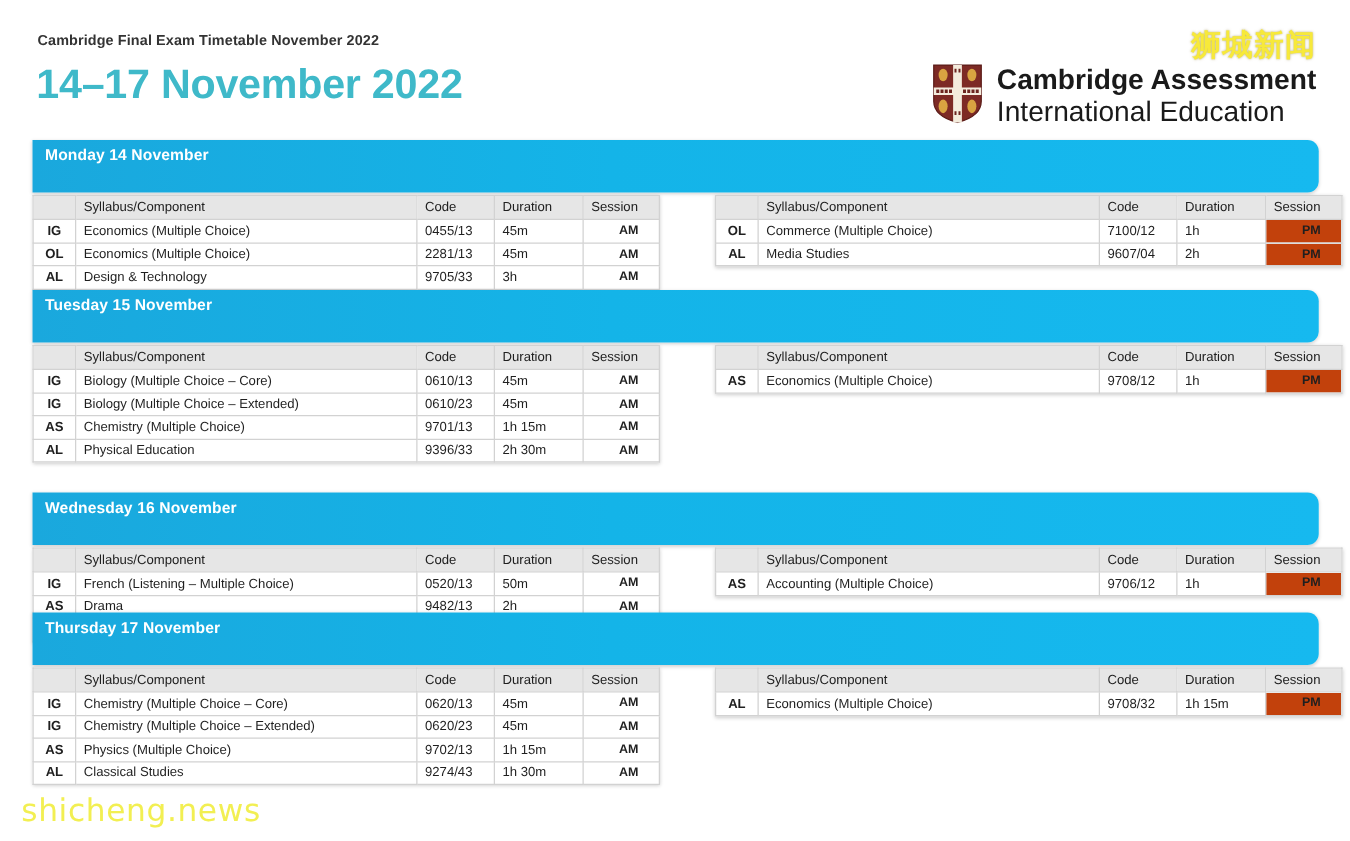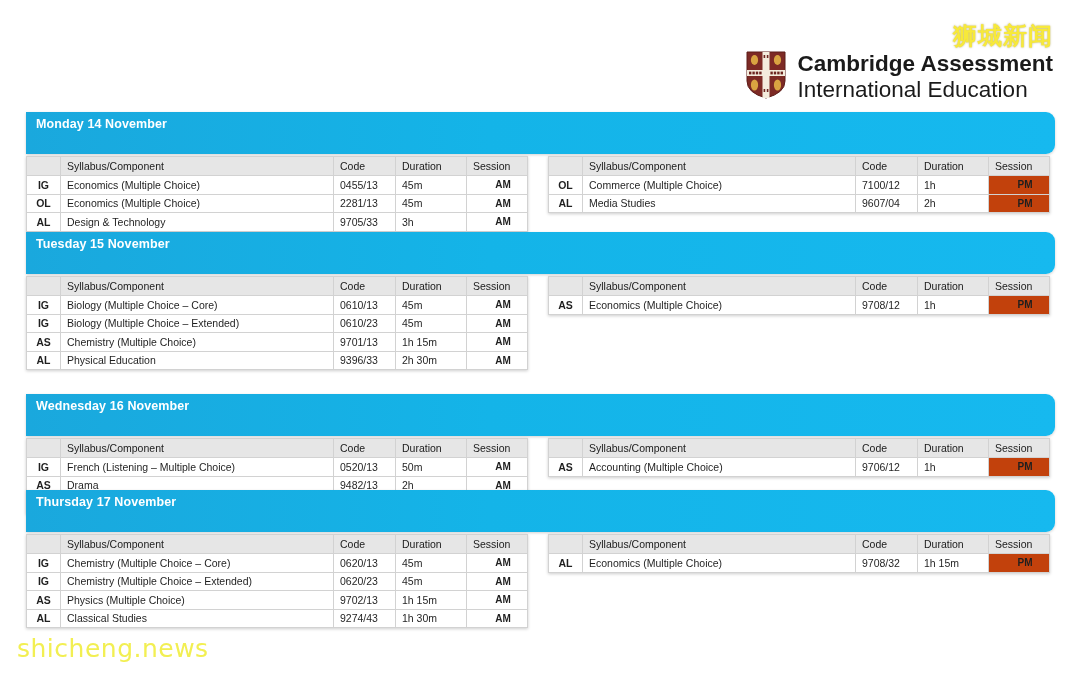--- a/index.html
+++ b/index.html
@@ -86,21 +86,21 @@
     font-size: 12.5px;
     font-weight: bold;
     color: #ffffff;
     letter-spacing: .1px;
   }
 
   .tables-row {
     position: relative;
     display: flex;
     align-items: flex-start;
-    gap: 20px;
+    gap: 44px;
     padding-top: 2px;
   }
 
   .exam-table {
     width: 501px;
     flex: 0 0 501px;
     border-collapse: collapse;
     table-layout: fixed;
     background: #ffffff;
     box-shadow: 0 1px 3px rgba(0,0,0,.20);
@@ -169,20 +169,22 @@
     text-shadow: 0 0 2px rgba(120,100,0,.55);
     font-family: "DejaVu Sans", sans-serif;
   }
 </style>
 </head>
 <body>
 
 <div id="page">
 
   <div class="header">
+    <div class="kicker">Cambridge Final Exam Timetable November 2022</div>
+    <div class="main-title">14–17 November 2022</div>
 
     <div class="brand">
       <svg class="crest" viewBox="0 0 40 48">
         <path d="M1 1 H39 V30 Q39 42 20 47 Q1 42 1 30 Z" fill="#7d2a25" stroke="#5c1d19" stroke-width="1"></path>
         <path d="M16.5 1 H23.5 V47 H16.5 Z" fill="#f4ecdd"></path>
         <path d="M1 19 H39 V25 H1 Z" fill="#f4ecdd"></path>
         <g fill="#d9a441">
           <ellipse cx="8.5" cy="9" rx="3.6" ry="5"></ellipse>
           <ellipse cx="31.5" cy="9" rx="3.6" ry="5"></ellipse>
           <ellipse cx="8.5" cy="34" rx="3.6" ry="5.5"></ellipse>

